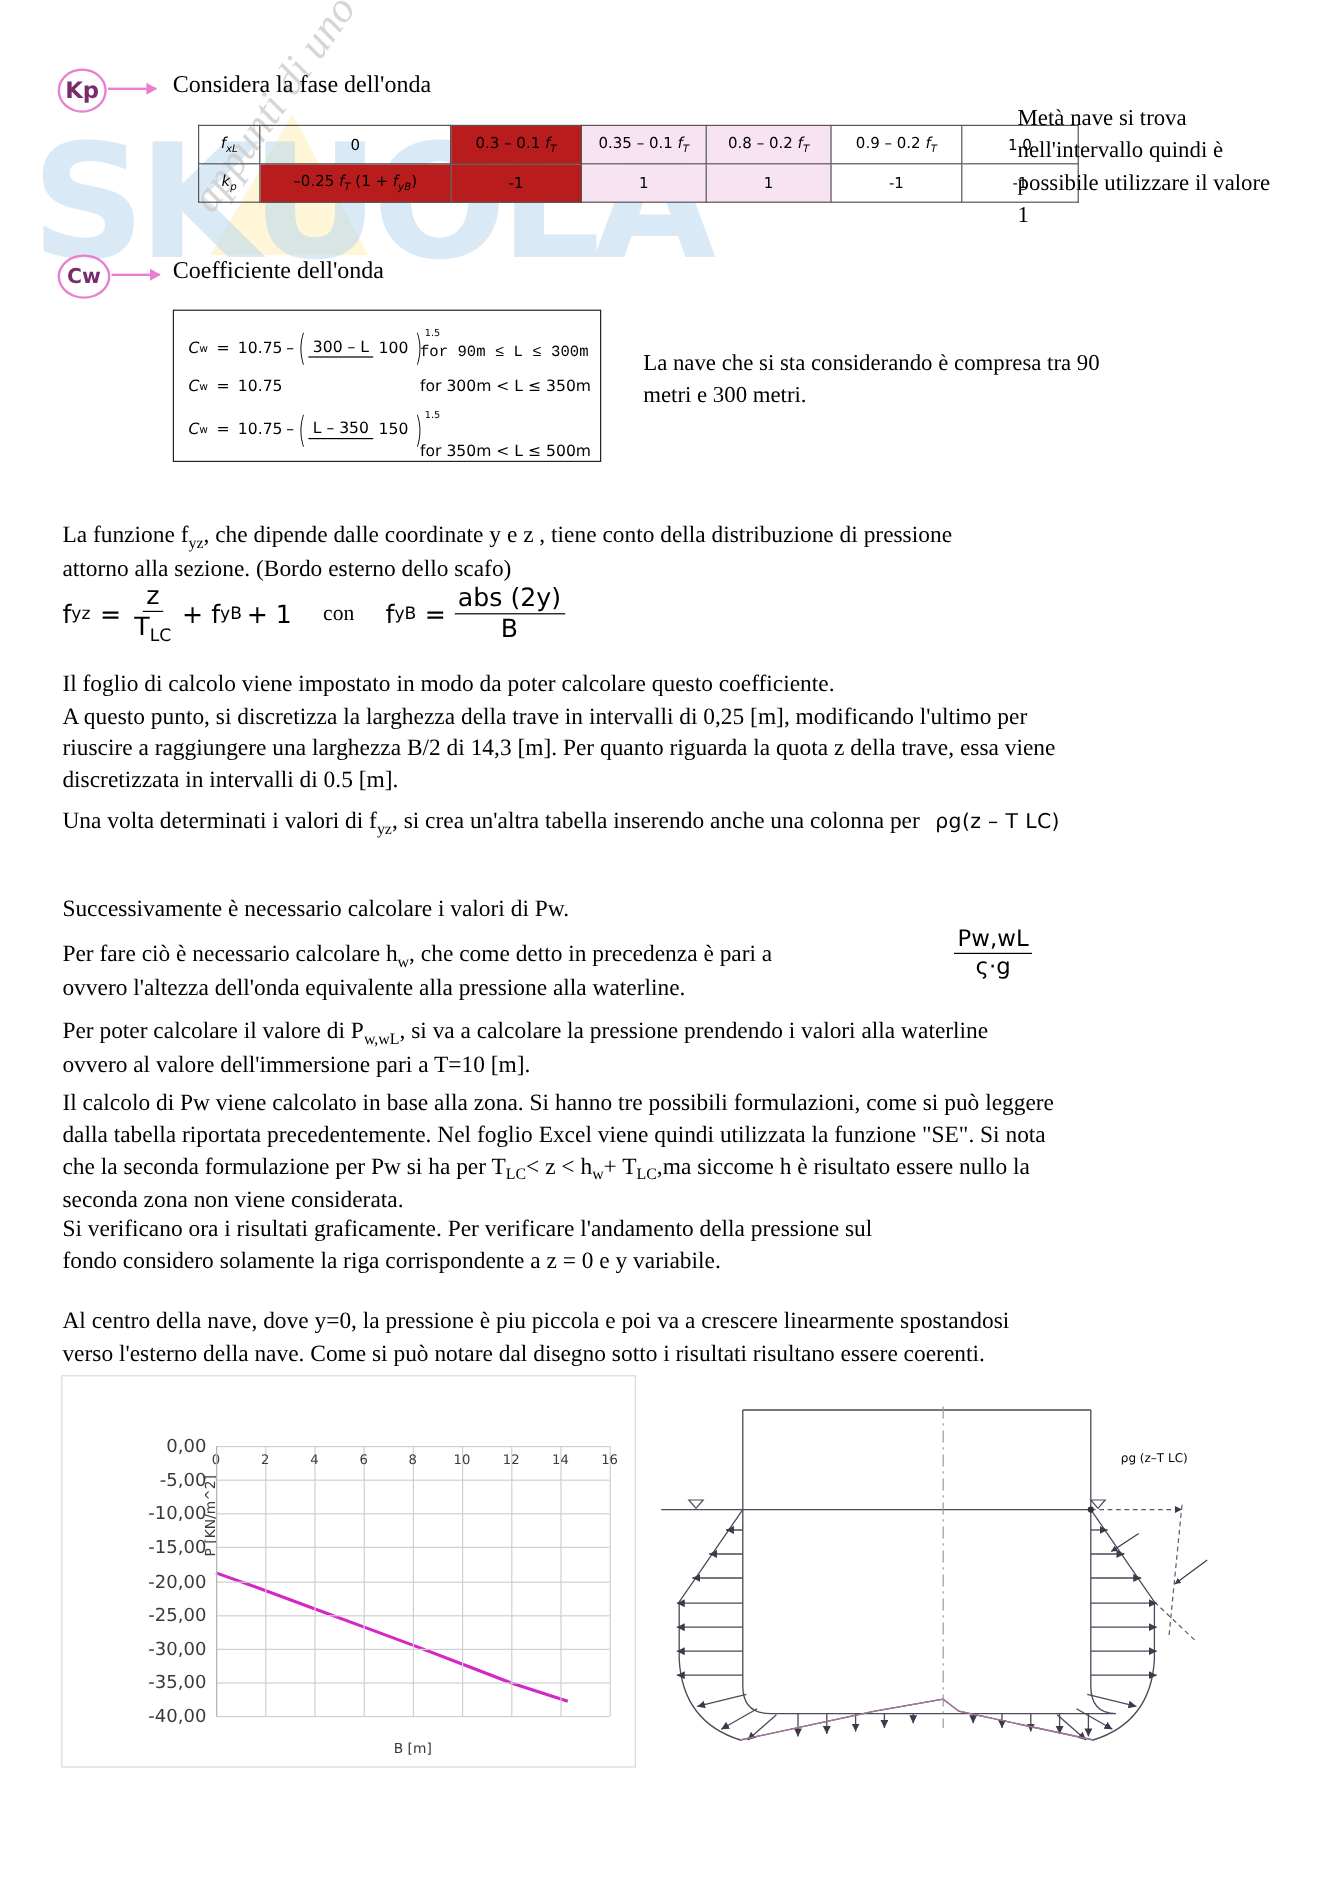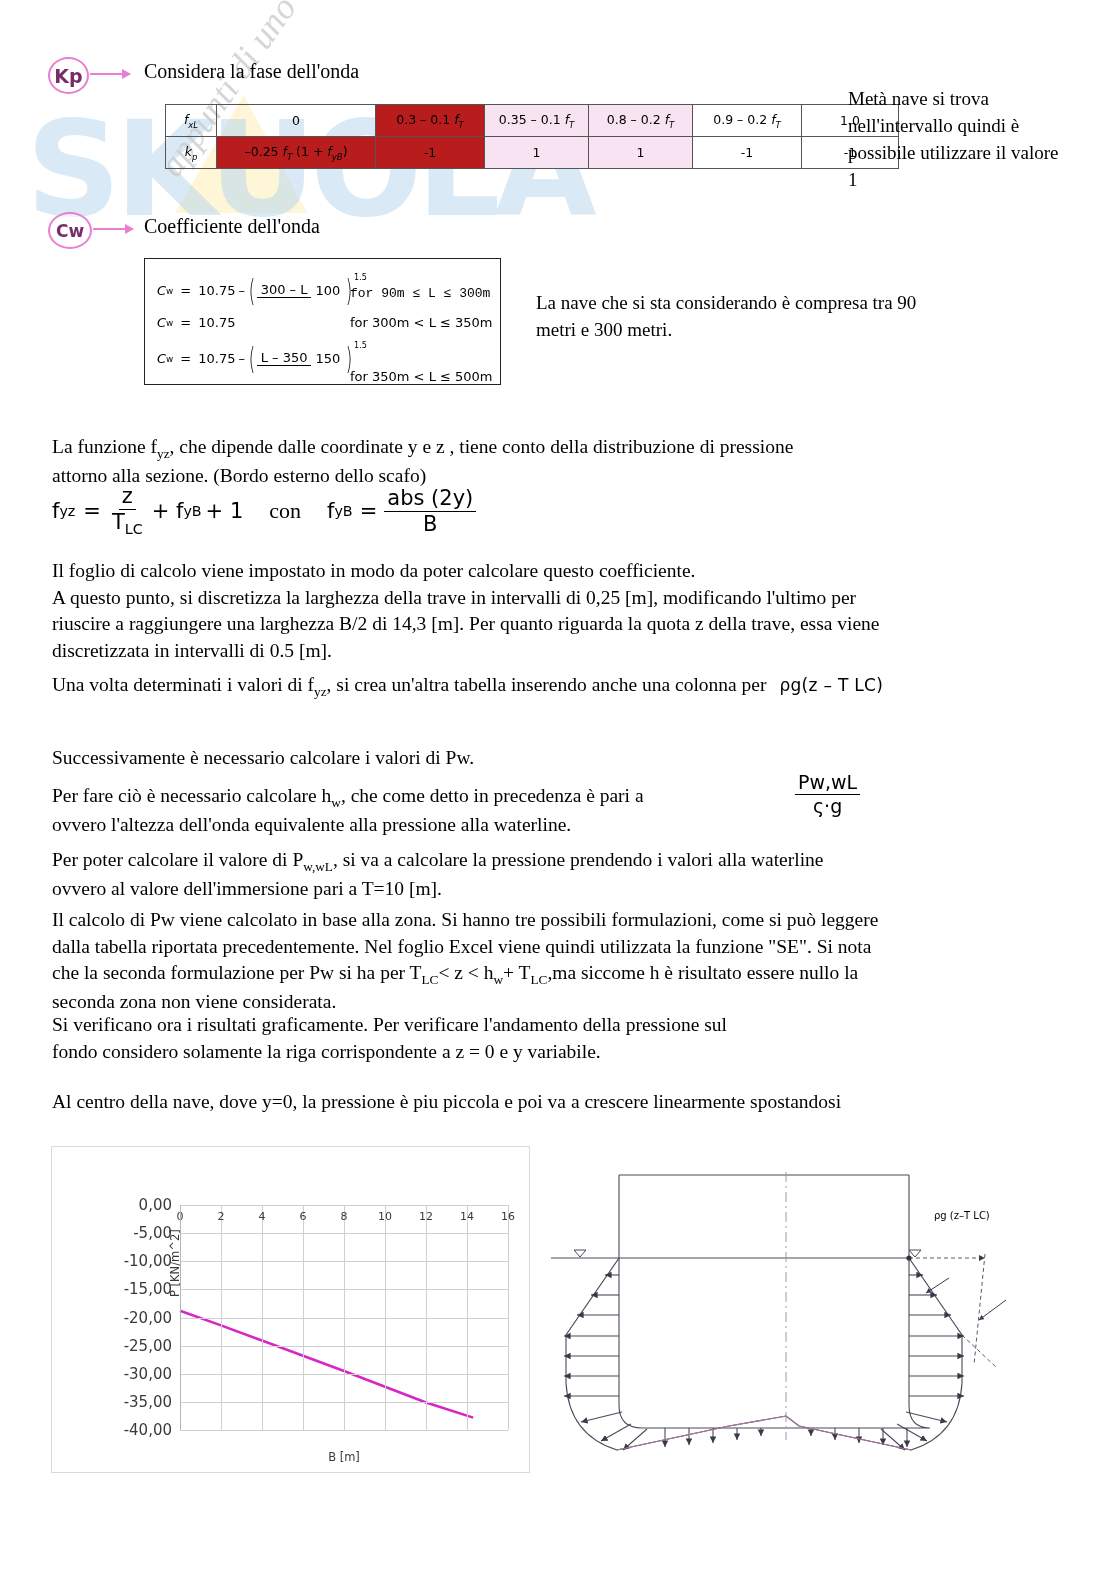--- a/index.html
+++ b/index.html
@@ -286,21 +286,21 @@
       <span>f</span>
           <sub>yz</sub>
       <span style="margin:0 8px">=</span>
       <span class="hfrac">
         <span class="n">z</span>
         <span class="d"><span>T</span><sub>LC</sub></span>
       </span>
       <span style="margin-left:6px">+ f</span>
           <sub>yB</sub>
       <span style="margin-left:4px">+ 1</span>
-      <span style="margin:0 26px;font-family:'Liberation Serif',serif;font-size:22px">con</span>
+      <span style="margin:0 26px;font-family:'Liberation Serif',serif;font-size:18px">con</span>
       <span>f</span>
           <sub>yB</sub>
       <span style="margin:0 7px">=</span>
       <span class="hfrac">
         <span class="n">abs (2y)</span>
         <span class="d">B</span>
       </span>
     </span>
   </div>
 
@@ -341,20 +341,21 @@
     <span>seconda zona non viene considerata.</span>
   </div>
 
   <div class="txt" style="left:52px;top:1012px;width:1010px;">
     <span>Si verificano ora i risultati graficamente. Per verificare l'andamento della pressione sul</span><br>
     <span>fondo considero solamente la riga corrispondente a z = 0 e y variabile.</span>
   </div>
 
   <div class="txt" style="left:52px;top:1089px;width:1010px;">
     <span>Al centro della nave, dove y=0, la pressione è piu piccola e poi va a crescere linearmente spostandosi</span><br>
+    <span>verso l'esterno della nave. Come si può notare dal disegno sotto i risultati risultano essere coerenti.</span>
   </div>
 
   <div class="chart-card">
     <div class="plot" id="plot">
       <div class="ylab">P [KN/m^2]</div>
       <div class="xlab">B [m]</div>
       <svg id="chart-svg" width="328" height="225" viewBox="0 0 328 225" style="position:absolute;left:0;top:0;overflow:visible">
             <polyline points="0,105.75 41,120.37499999999999 82,135.5625 123,150.75 164,165.9375 205,181.68749999999997 246,197.4375 293.15000000000003,212.625" fill="none" stroke="#d427c6" stroke-width="2.6"></polyline>
           </svg>
     <div class="gl glv" style="left: 0px;"></div>

